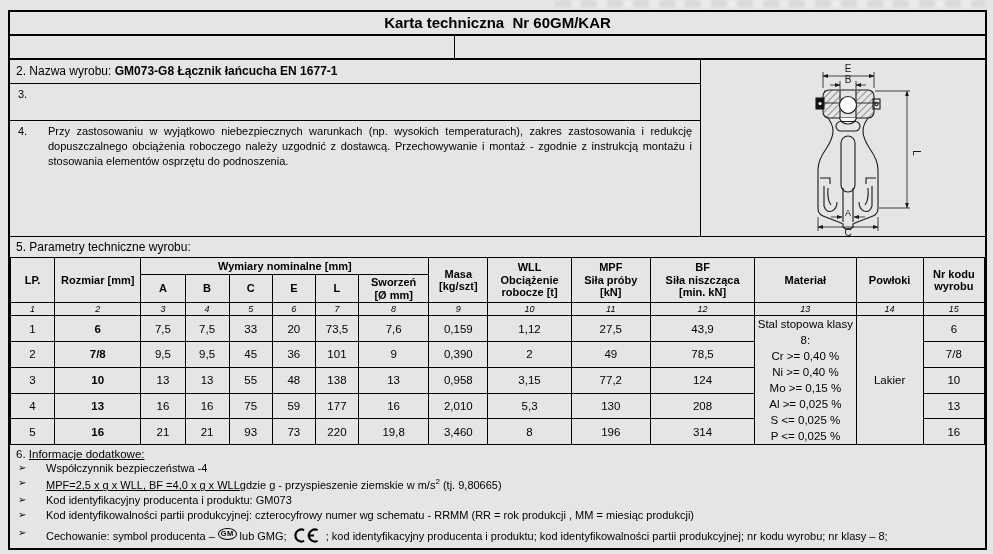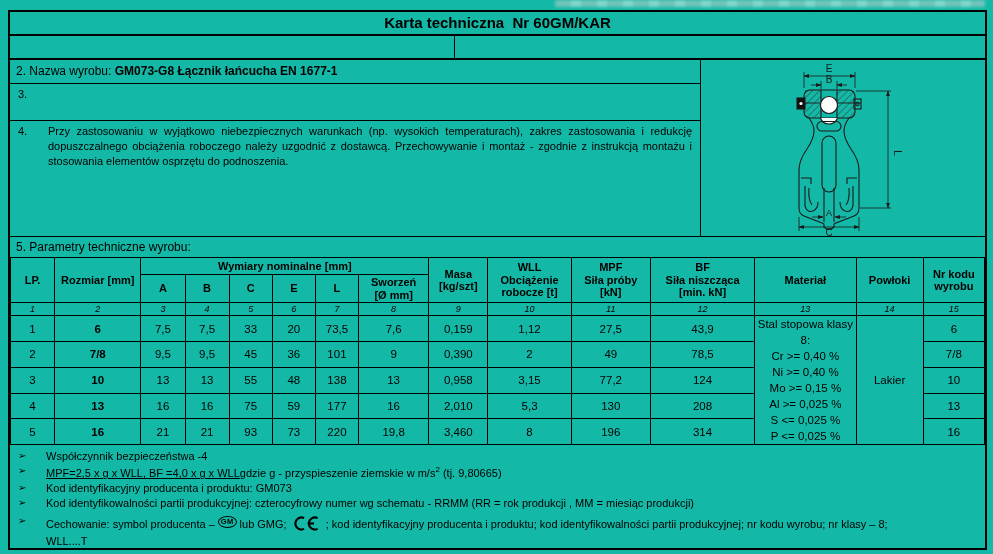--- a/index.html
+++ b/index.html
@@ -1,29 +1,29 @@
 <!DOCTYPE html>
 <html lang="pl"><head>
 <meta charset="utf-8">
 <style>
   html,body{margin:0;padding:0;background:#fff;}
-  .doc{position:relative;width:993px;height:554px;background:#14b8a6;color:#000;
+  .doc{position:relative;width:993px;height:554px;background:#e5e5e5;color:#000;
        font-family:"Liberation Sans",sans-serif;overflow:hidden;}
   .artifact{position:absolute;top:0;left:555px;width:430px;height:7px;
      background:repeating-linear-gradient(90deg,#cfcfcf 0 16px,#f2f2f2 16px 26px);
      filter:blur(1.6px);opacity:.5;}
   .page{position:absolute;left:8px;top:10px;width:975px;height:536px;border:2px solid #000;
         box-sizing:content-box;overflow:hidden;}
   
   .title-row{height:22px;border-bottom:2px solid #000;text-align:center;font-weight:bold;
              font-size:15px;line-height:22px;white-space:pre;}
   .empty-row{height:22px;border-bottom:2px solid #000;position:relative;}
   .empty-row .vdiv{position:absolute;left:444px;top:0;width:1px;height:100%;background:#000;}
   
-  .main{display:flex;height:176px;border-bottom:1px solid #000;}
+  .main{display:flex;height:176px;border-bottom:1px solid #000;gap:19px;}
   .main-left{width:691px;border-right:1px solid #000;display:flex;flex-direction:column;box-sizing:border-box;}
   .nazwa{height:23px;border-bottom:1px solid #000;font-size:12px;line-height:23px;padding-left:6px;white-space:pre;}
   .nazwa .pname{font-weight:bold;}
   .item{display:flex;font-size:11px;line-height:1.38;padding-top:3px;box-sizing:border-box;}
   .item .num{width:30px;flex:none;padding-left:8px;}
   .item .txt{flex:1;text-align:justify;padding-right:8px;}
   .item3{height:37px;border-bottom:1px solid #000;}
   .item4{flex:1;}
   .main-right{flex:1;position:relative;}
   .main-right svg{position:absolute;left:0;top:0;}
@@ -298,20 +298,21 @@
           <td>3,460</td>
           <td>8</td>
           <td>196</td>
           <td>314</td>
           <td>16</td>
         </tr>
       </tbody>
     </table>
 
     <div class="sec6">
+      <div class="sec6-head"><span>6. </span><span class="ul">Informacje dodatkowe:</span></div>
 
       <div class="bullet">
         <div class="mark">➢</div>
         <div class="bt">Współczynnik bezpieczeństwa -4</div>
       </div>
 
       <div class="bullet">
         <div class="mark">➢</div>
         <div class="bt"><span class="formula">MPF=2,5 x g x WLL, BF =4,0 x g x WLL</span><span class="note">gdzie g - przyspieszenie ziemskie w m/s</span><sup>2</sup><span> (tj. 9,80665)</span></div>
       </div>

